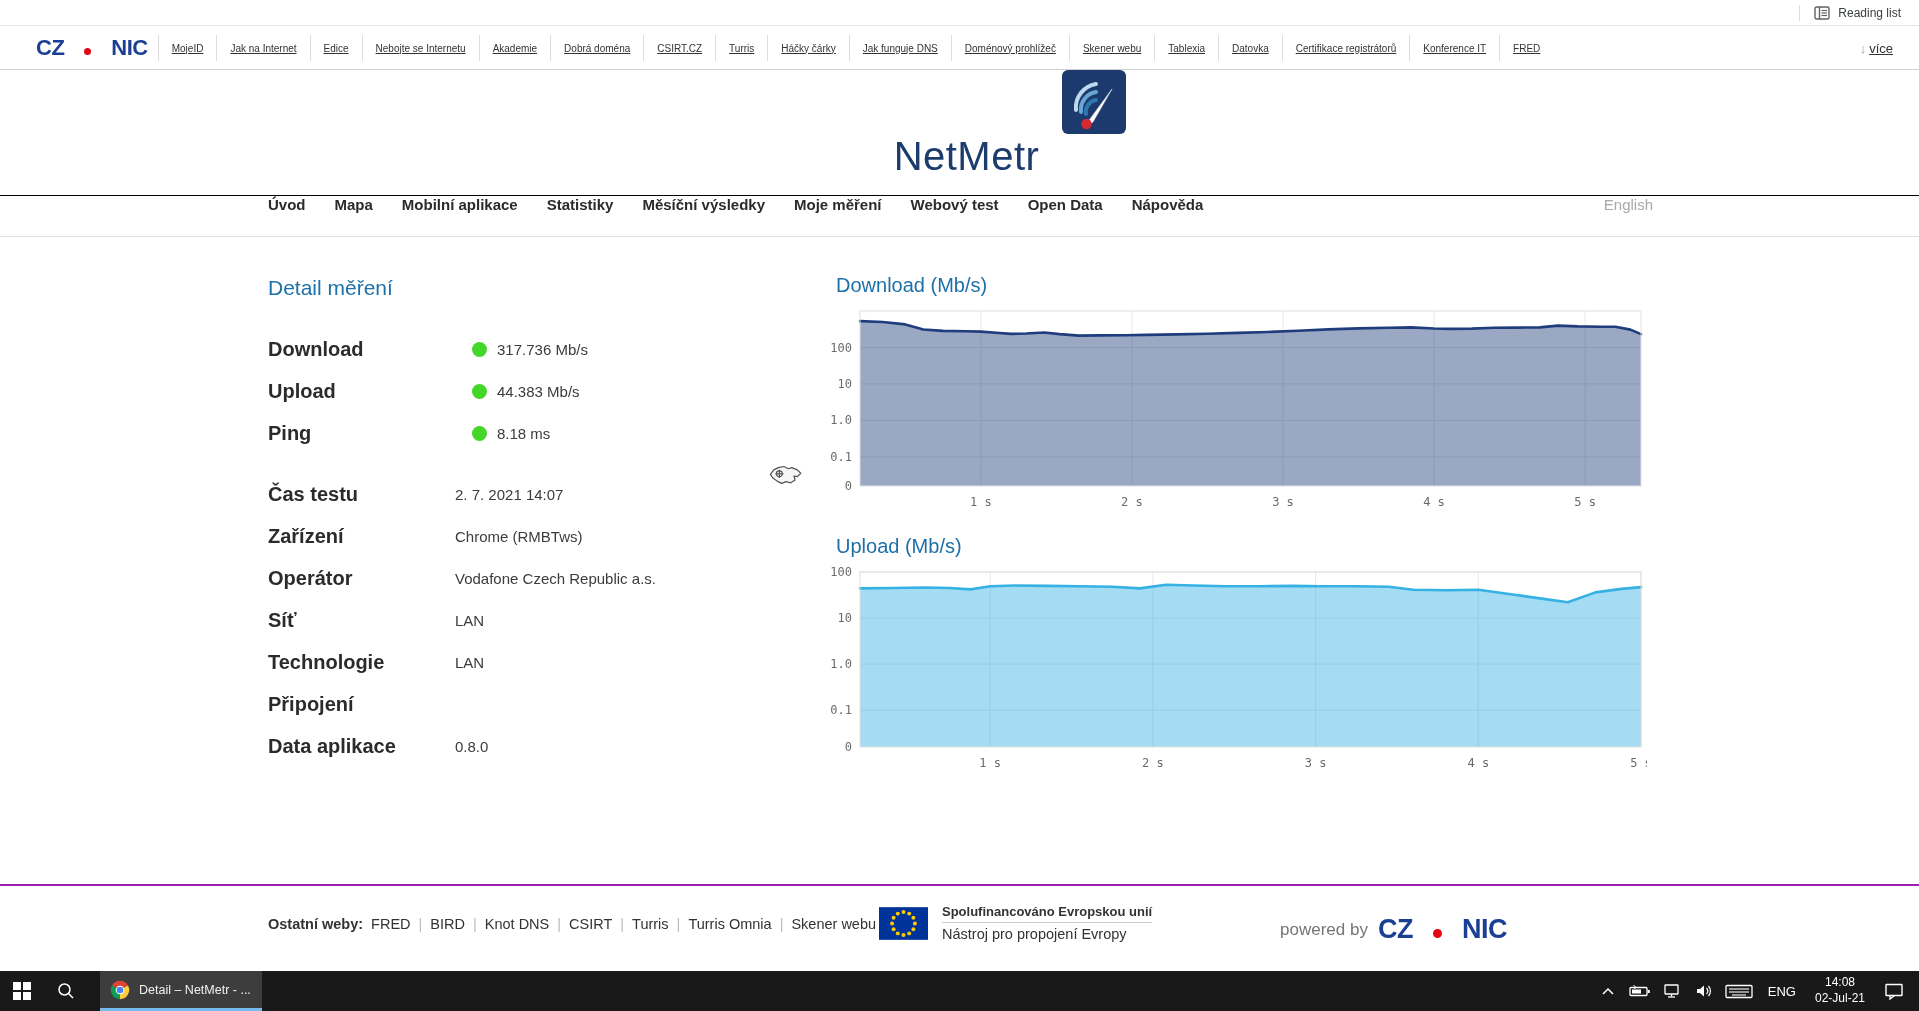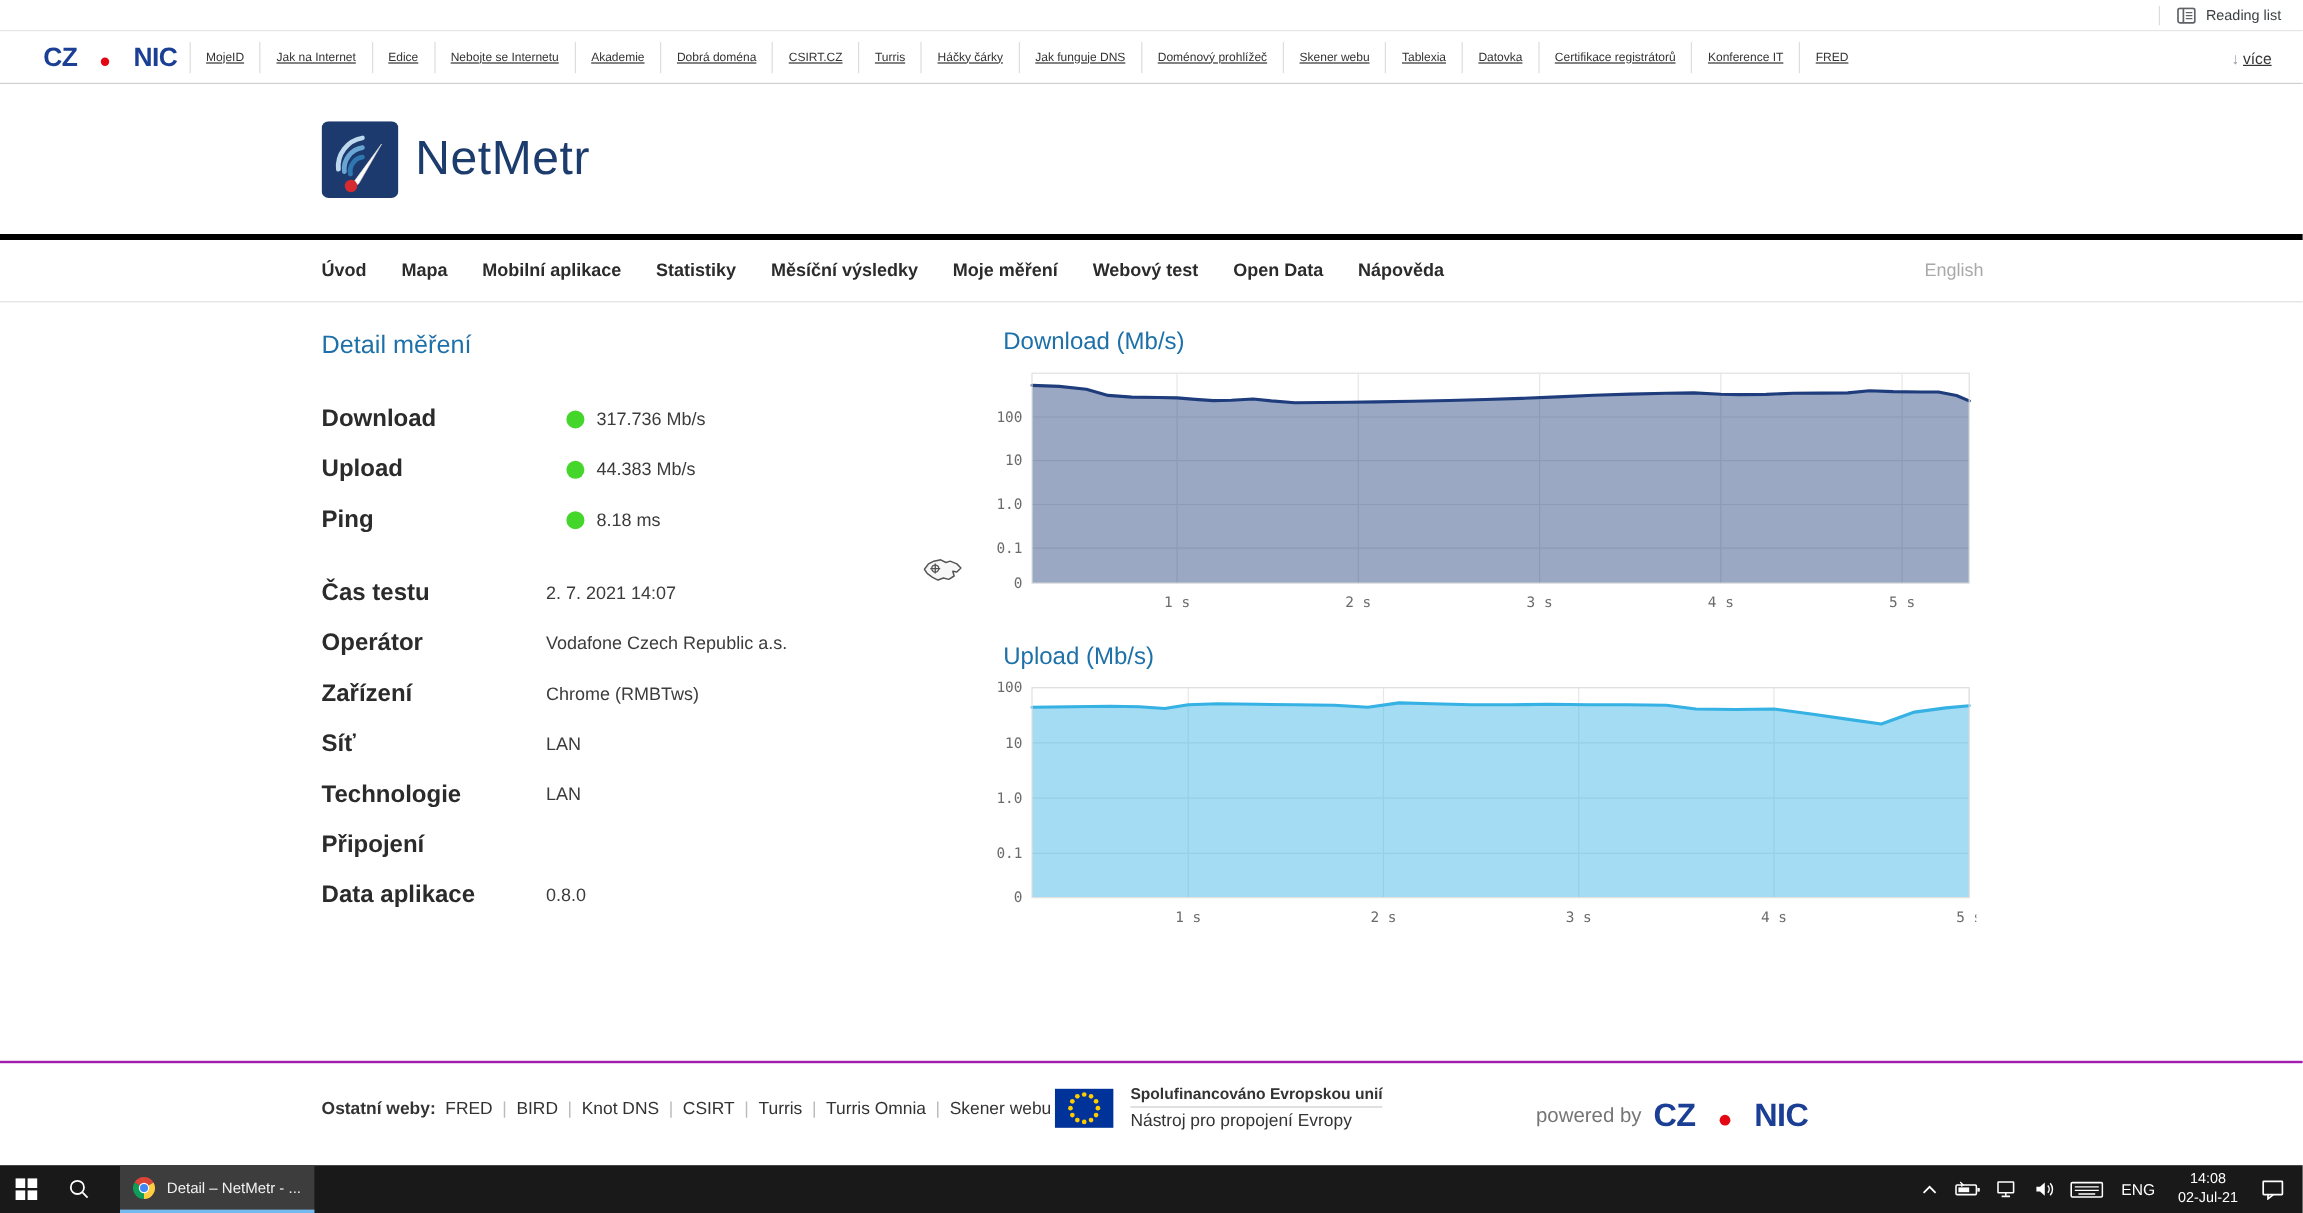--- a/index.html
+++ b/index.html
@@ -24,27 +24,27 @@
   .top-links { list-style:none; display:flex; align-items:center; height:100%; }
   .top-links li { display:flex; align-items:center; height:26px; border-left:1px solid #ddd;
     padding:0 13px; }
   .top-links a { font-size:10px; color:#333; text-decoration:underline; cursor:pointer; white-space:nowrap; }
   .more-link { margin-left:auto; margin-right:26px; font-size:13px; color:#333; white-space:nowrap; cursor:pointer; }
   .more-link .arrow { color:#9aa0a6; text-decoration:none; margin-right:3px; }
   .more-link u { text-decoration:underline; }
 
   
   .brand-row { position:absolute; top:70px; left:0; right:0; height:125px; background:#fff;
-    display:flex; align-items:center; }
+    display:flex; align-items:center;flex-direction:column; }
   .brand-logo { margin-left:268px; width:64px; height:64px; display:inline-block; }
   .brand-name { font-size:40px; color:#1d3c6e; margin-left:14px; letter-spacing:0.5px; }
 
   
-  .main-nav { position:absolute; top:195px; left:0; right:0; height:57px; background:#fff;
-    border-top:5px solid #000000; border-bottom:1px solid #e0e0e0; display:flex; align-items:center; }
+  .main-nav { position:absolute; top:195px; left:0; right:0; height:42px; background:#fff;
+    border-top:1px solid #000000; border-bottom:1px solid #e0e0e0; display:flex; }
   .main-nav .nav-item { font-size:15px; font-weight:bold; color:#2b2b2b; margin-right:29px;
     cursor:pointer; white-space:nowrap; }
   .main-nav .nav-item:first-child { margin-left:268px; }
   .lang-switch { margin-left:auto; margin-right:266px; font-size:15px; color:#a9a9a9; cursor:pointer; }
 
   
   .detail { position:absolute; left:268px; top:276px; width:560px; }
   .detail h2 { font-size:21px; font-weight:400; color:#1d70a8; margin-bottom:28px; }
   .d-row { display:flex; align-items:center; height:42px; }
   .d-row.gap { margin-top:19px; }
@@ -206,26 +206,26 @@
         <div class="d-row">
           <span class="d-label">Ping</span>
           <span class="d-dot" style="background: rgb(69, 214, 43);"></span>
           <span class="d-value">8.18 ms</span>
         </div>
         <div class="d-row gap">
           <span class="d-label">Čas testu</span>
           <span class="d-value">2. 7. 2021 14:07</span>
         </div>
         <div class="d-row">
+          <span class="d-label">Zařízení</span>
+          <span class="d-value">Chrome (RMBTws)</span>
+        </div>
+        <div class="d-row">
           <span class="d-label">Operátor</span>
           <span class="d-value">Vodafone Czech Republic a.s.</span>
-        </div>
-        <div class="d-row">
-          <span class="d-label">Zařízení</span>
-          <span class="d-value">Chrome (RMBTws)</span>
         </div>
         <div class="d-row">
           <span class="d-label">Síť</span>
           <span class="d-value">LAN</span>
         </div>
         <div class="d-row">
           <span class="d-label">Technologie</span>
           <span class="d-value">LAN</span>
         </div>
         <div class="d-row">

